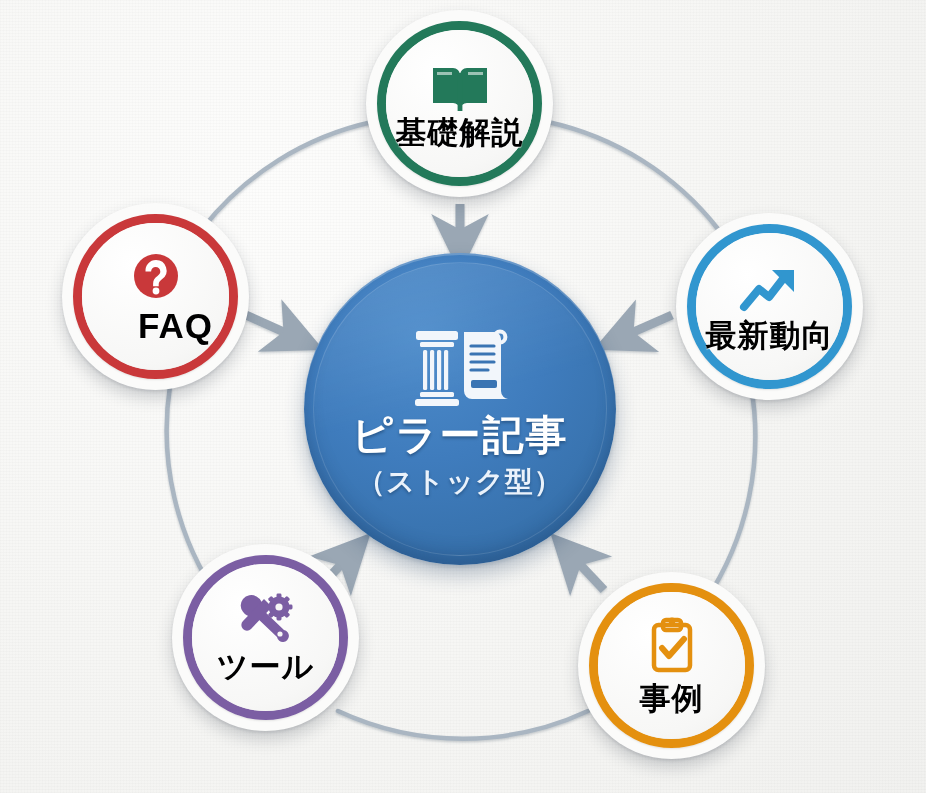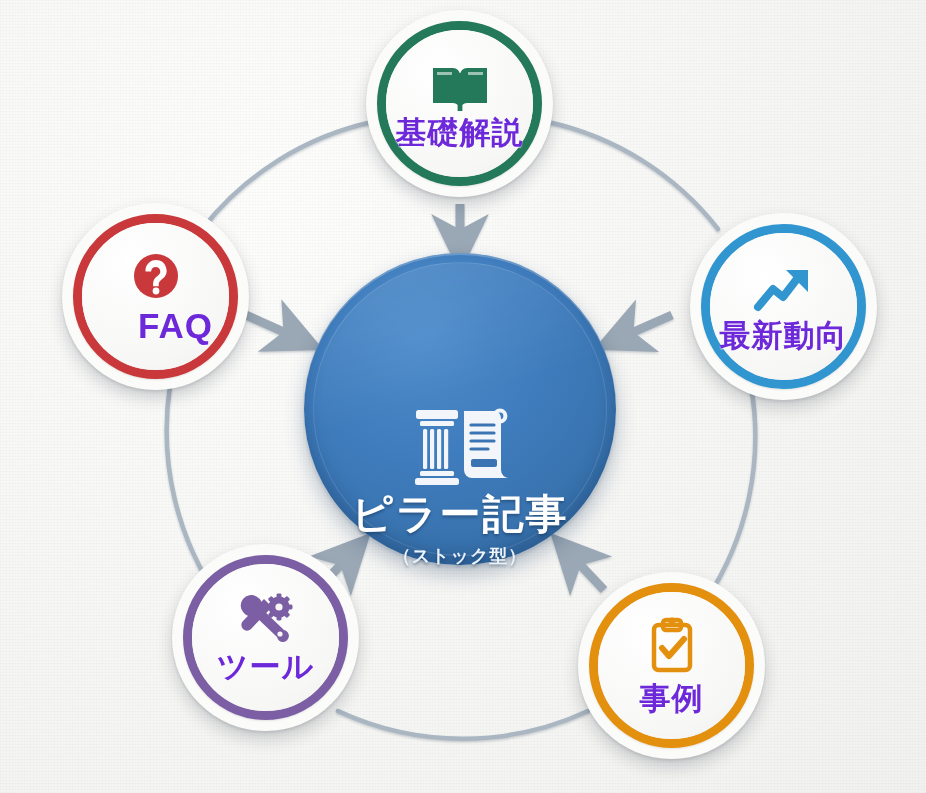--- a/index.html
+++ b/index.html
@@ -32,38 +32,38 @@
     left:304px;top:253px;
     border-radius:50%;
     background:
       radial-gradient(circle at 38% 26%, #4d8ccb 0%, #3f7cbd 42%, #31699f 100%);
     box-shadow:
       0 10px 20px rgba(30,60,95,.30),
       0 2px 4px rgba(30,60,95,.18),
       inset 0 2px 0 rgba(255,255,255,.22),
       inset 0 -10px 18px rgba(18,48,85,.30);
     display:flex;flex-direction:column;
-    align-items:center;justify-content:flex-end;
+    align-items:center;justify-content:center;
   }
   .hub::before{
     content:"";position:absolute;inset:9px;border-radius:50%;
     border:1px solid rgba(255,255,255,.12);
     background:linear-gradient(165deg, rgba(255,255,255,.10) 0%, rgba(255,255,255,0) 48%);
     pointer-events:none;
   }
   .hub-icon{width:96px;height:84px;margin-bottom:8px;position:relative;z-index:2;}
   .hub-title{
     position:relative;z-index:2;
     color:#fff;font-size:41px;font-weight:bold;
     letter-spacing:2px;line-height:1;
     text-shadow:0 2px 3px rgba(16,44,78,.45);
   }
   .hub-sub{
     position:relative;z-index:2;
-    color:#eaf2fb;font-size:18px;font-weight:bold;
+    color:#eaf2fb;font-size:28px;font-weight:bold;
     letter-spacing:1px;margin-top:12px;line-height:1;
     text-shadow:0 2px 3px rgba(16,44,78,.40);
   }
 
   
   .node{
     position:absolute;
     width:187px;height:187px;
     border-radius:50%;
     background:#fbfbfa;
@@ -81,29 +81,29 @@
     box-shadow:inset 0 -3px 6px rgba(0,0,0,.12), 0 1px 2px rgba(0,0,0,.10);
   }
   .node .inner{
     position:absolute;left:20px;top:20px;
     width:147px;height:147px;border-radius:50%;
     background:radial-gradient(circle at 35% 28%, #ffffff 0%, #f7f7f6 70%, #efefed 100%);
   }
   .node-icon{position:relative;z-index:3;width:62px;height:56px;margin-bottom:2px;}
   .node-label{
     position:relative;z-index:3;
-    color:#6d28d9;font-weight:bold;line-height:1;
+    color:#000000;font-weight:bold;line-height:1;
     font-size:31px;letter-spacing:1px;
     text-shadow:0 1px 1px rgba(255,255,255,.8);
     text-align:center;
   }
   .node-label.lat{font-size:35px;letter-spacing:1px;margin-left:40px;}
 
   #n-top   {left:366px;top:10px;}
-  #n-right {left:690px;top:213px;font-family:Liberation Serif, serif;}
+  #n-right {left:676px;top:213px;font-family:Liberation Serif, serif;}
   #n-bright{left:578px;top:572px;gap:8px;}
   #n-bleft {left:172px;top:544px;}
   #n-left  {left:62px;top:203px;}
 </style>
 </head>
 <body>
 
 <div id="stage">
 
   <div id="grain"></div>

